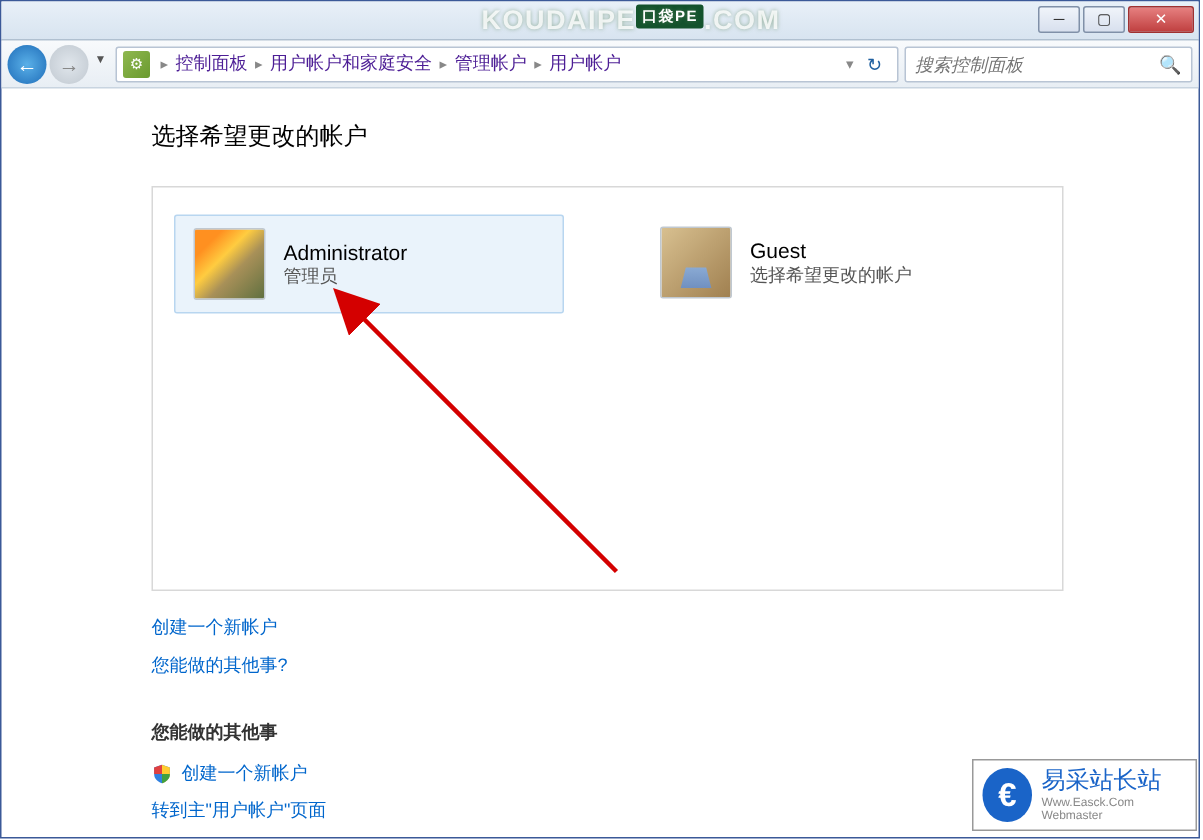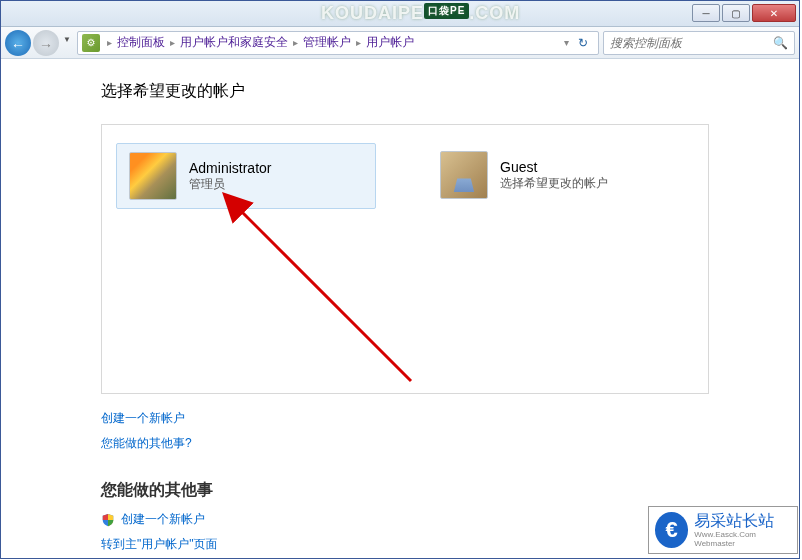--- a/index.html
+++ b/index.html
@@ -39,21 +39,21 @@
     .avatar-admin { background: linear-gradient(135deg, #ff9020 20%, #ffcc40 40%, #a89058 60%, #607040 100%); }
     .avatar-guest { background: linear-gradient(135deg, #d8c090, #a08050); position: relative; }
     .avatar-guest::after { content: ""; position: absolute; inset: 6px; background: linear-gradient(#b0d0f0, #7090c0); clip-path: polygon(30% 60%, 70% 60%, 80% 100%, 20% 100%); }
     .account-info .name { font-size: 14px; color: #000; }
     .account-info .sub { font-size: 12px; color: #555; }
     
     .link-list { margin-top: 16px; }
     .link-list a { display: block; color: #0066cc; text-decoration: none; margin-bottom: 8px; cursor: pointer; }
     
     .other-section { margin-top: 28px; }
-    .other-heading { font-weight: bold; color: #333; margin-bottom: 10px; font-size: 16px; }
+    .other-heading { font-weight: bold; color: #333; margin-bottom: 10px; font-size: 12px; }
     .other-link { display: flex; align-items: center; gap: 6px; color: #0066cc; text-decoration: none; margin-bottom: 8px; cursor: pointer; }
     .shield-icon { width: 14px; height: 14px; display: inline-block; }
     .shield-icon svg { width: 100%; height: 100%; }
     
     .arrow-annotation { position: absolute; left: 220px; top: 190px; pointer-events: none; }
     .arrow-annotation svg { width: 220px; height: 220px; }
     
     .watermark-logo { position: absolute; right: 4px; bottom: 6px; width: 150px; height: 48px; border: 1px solid #999; background: #fff; display: flex; align-items: center; gap: 6px; padding: 0 6px; }
     .wm-circle { width: 36px; height: 36px; border-radius: 50%; background: #1a64c8; display: flex; align-items: center; justify-content: center; color: #fff; font-size: 22px; font-weight: bold; }
     .wm-text { color: #1a64c8; font-size: 16px; line-height: 1.1; }

